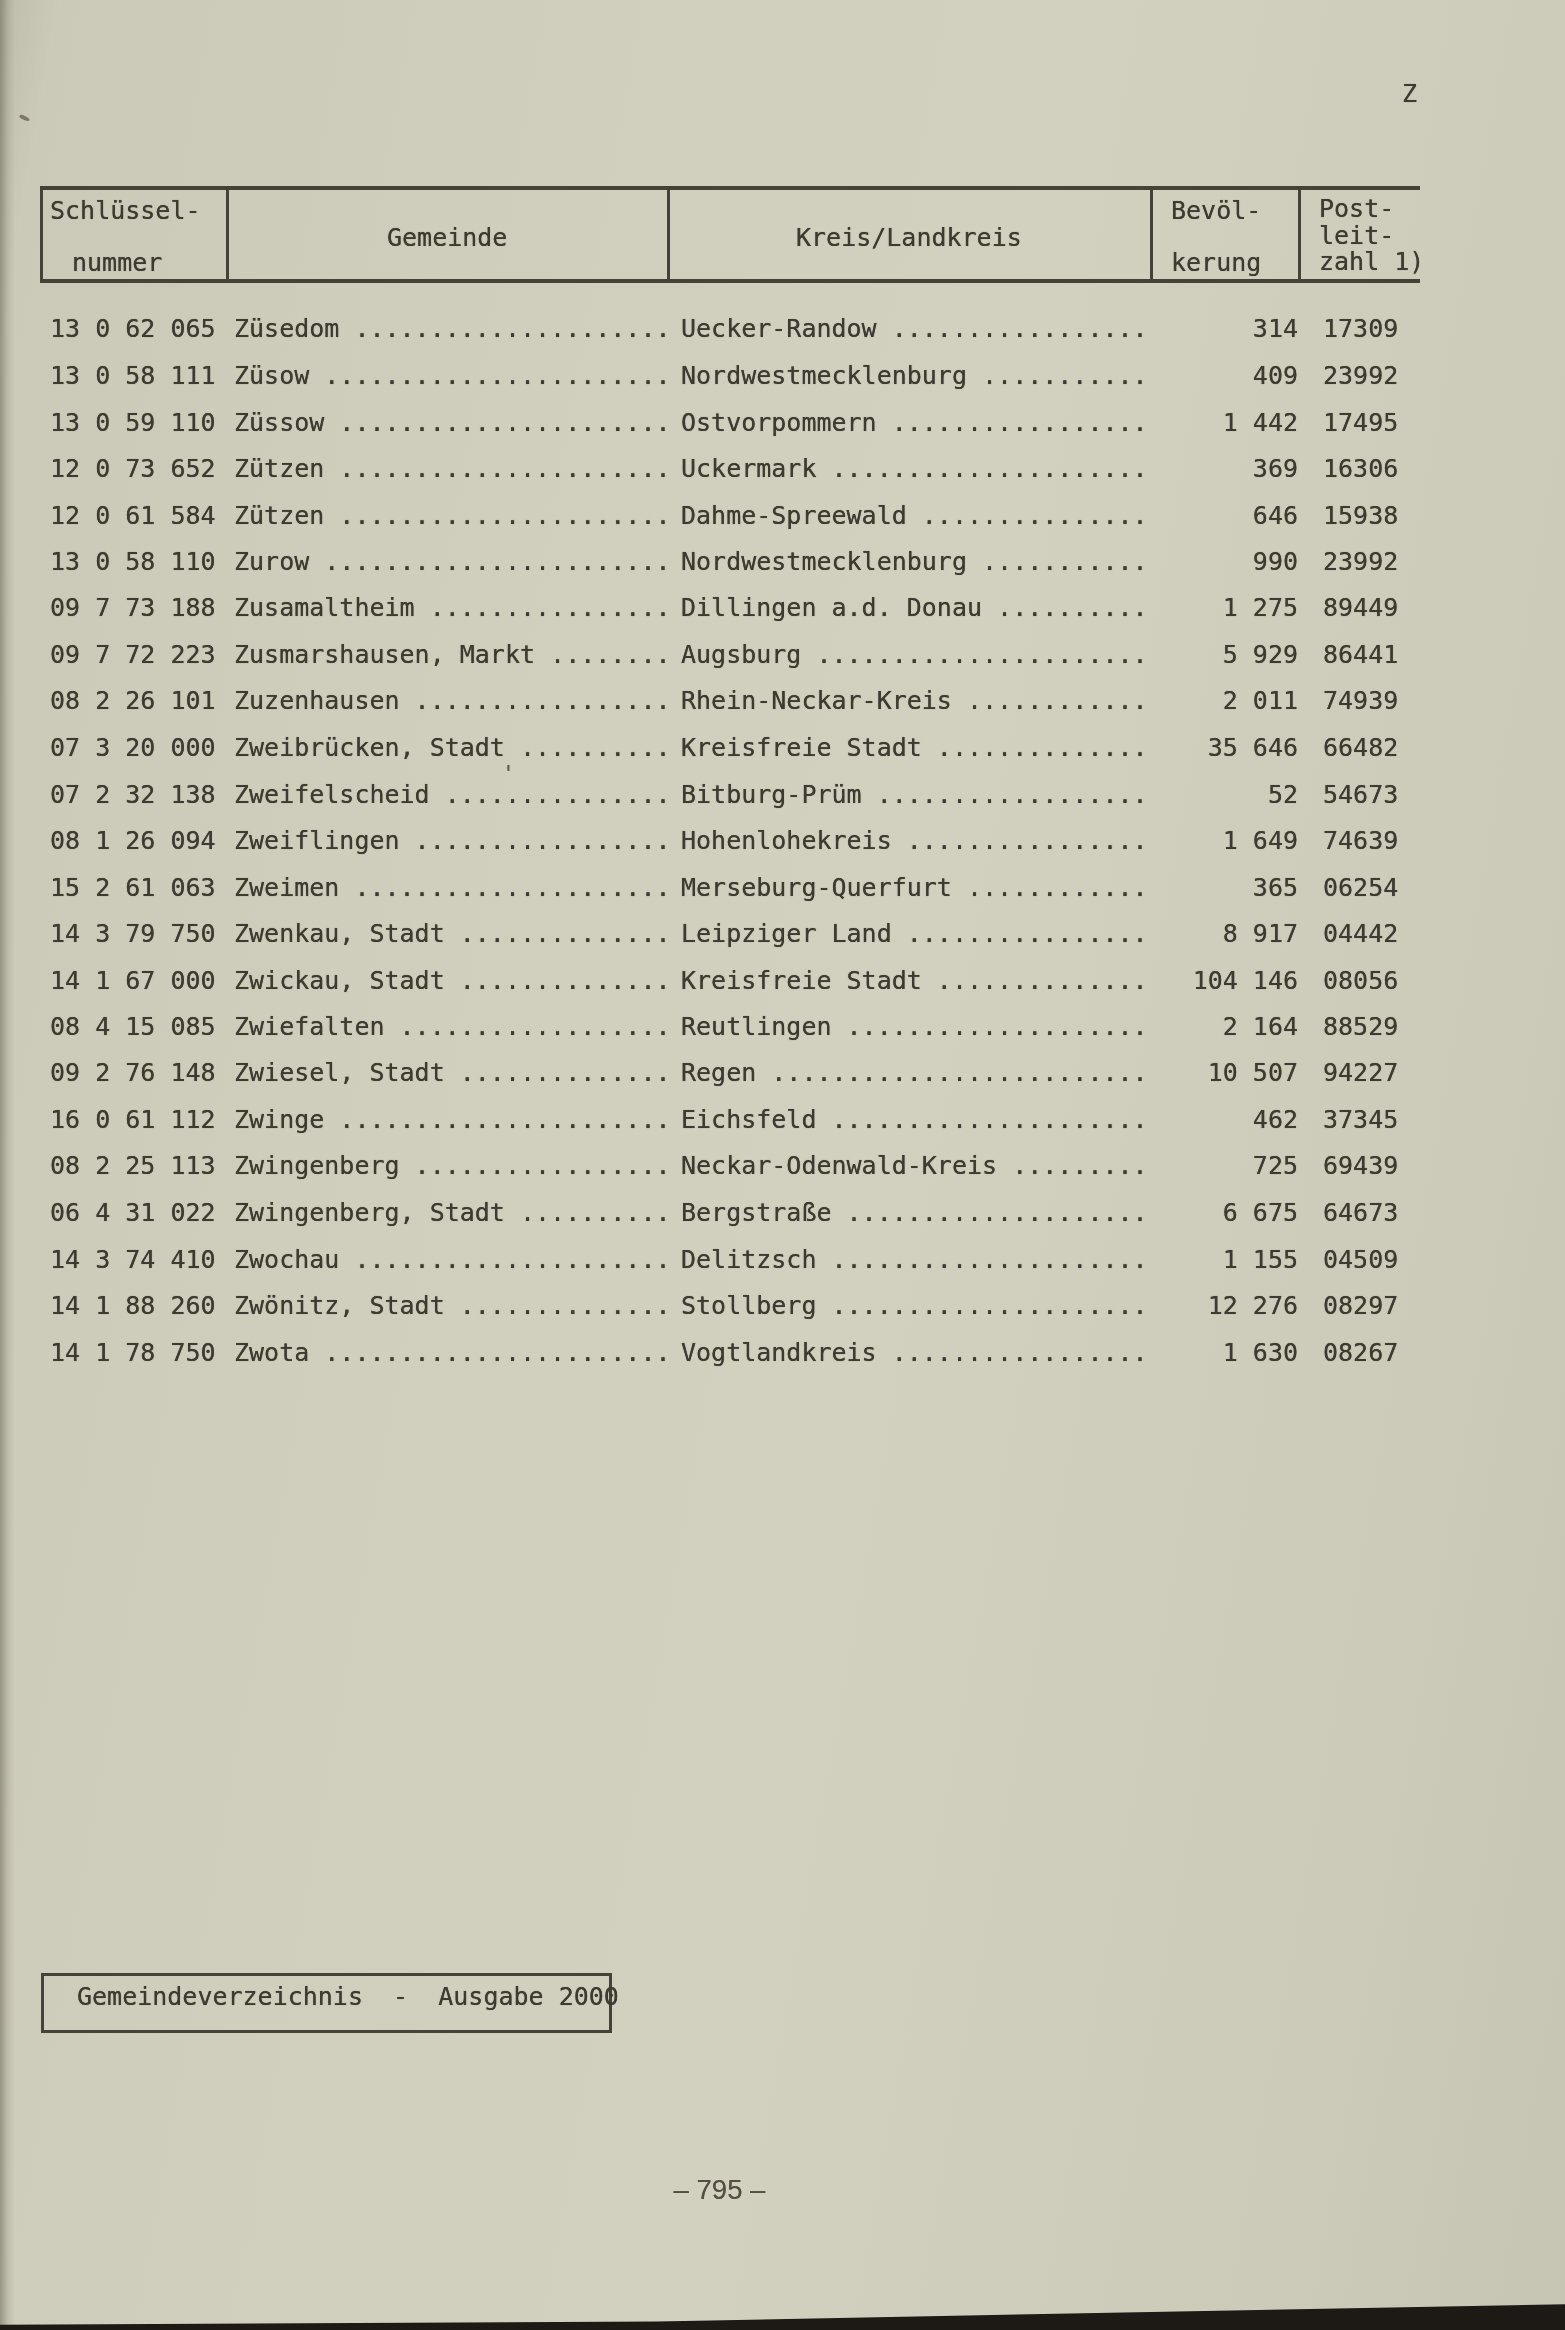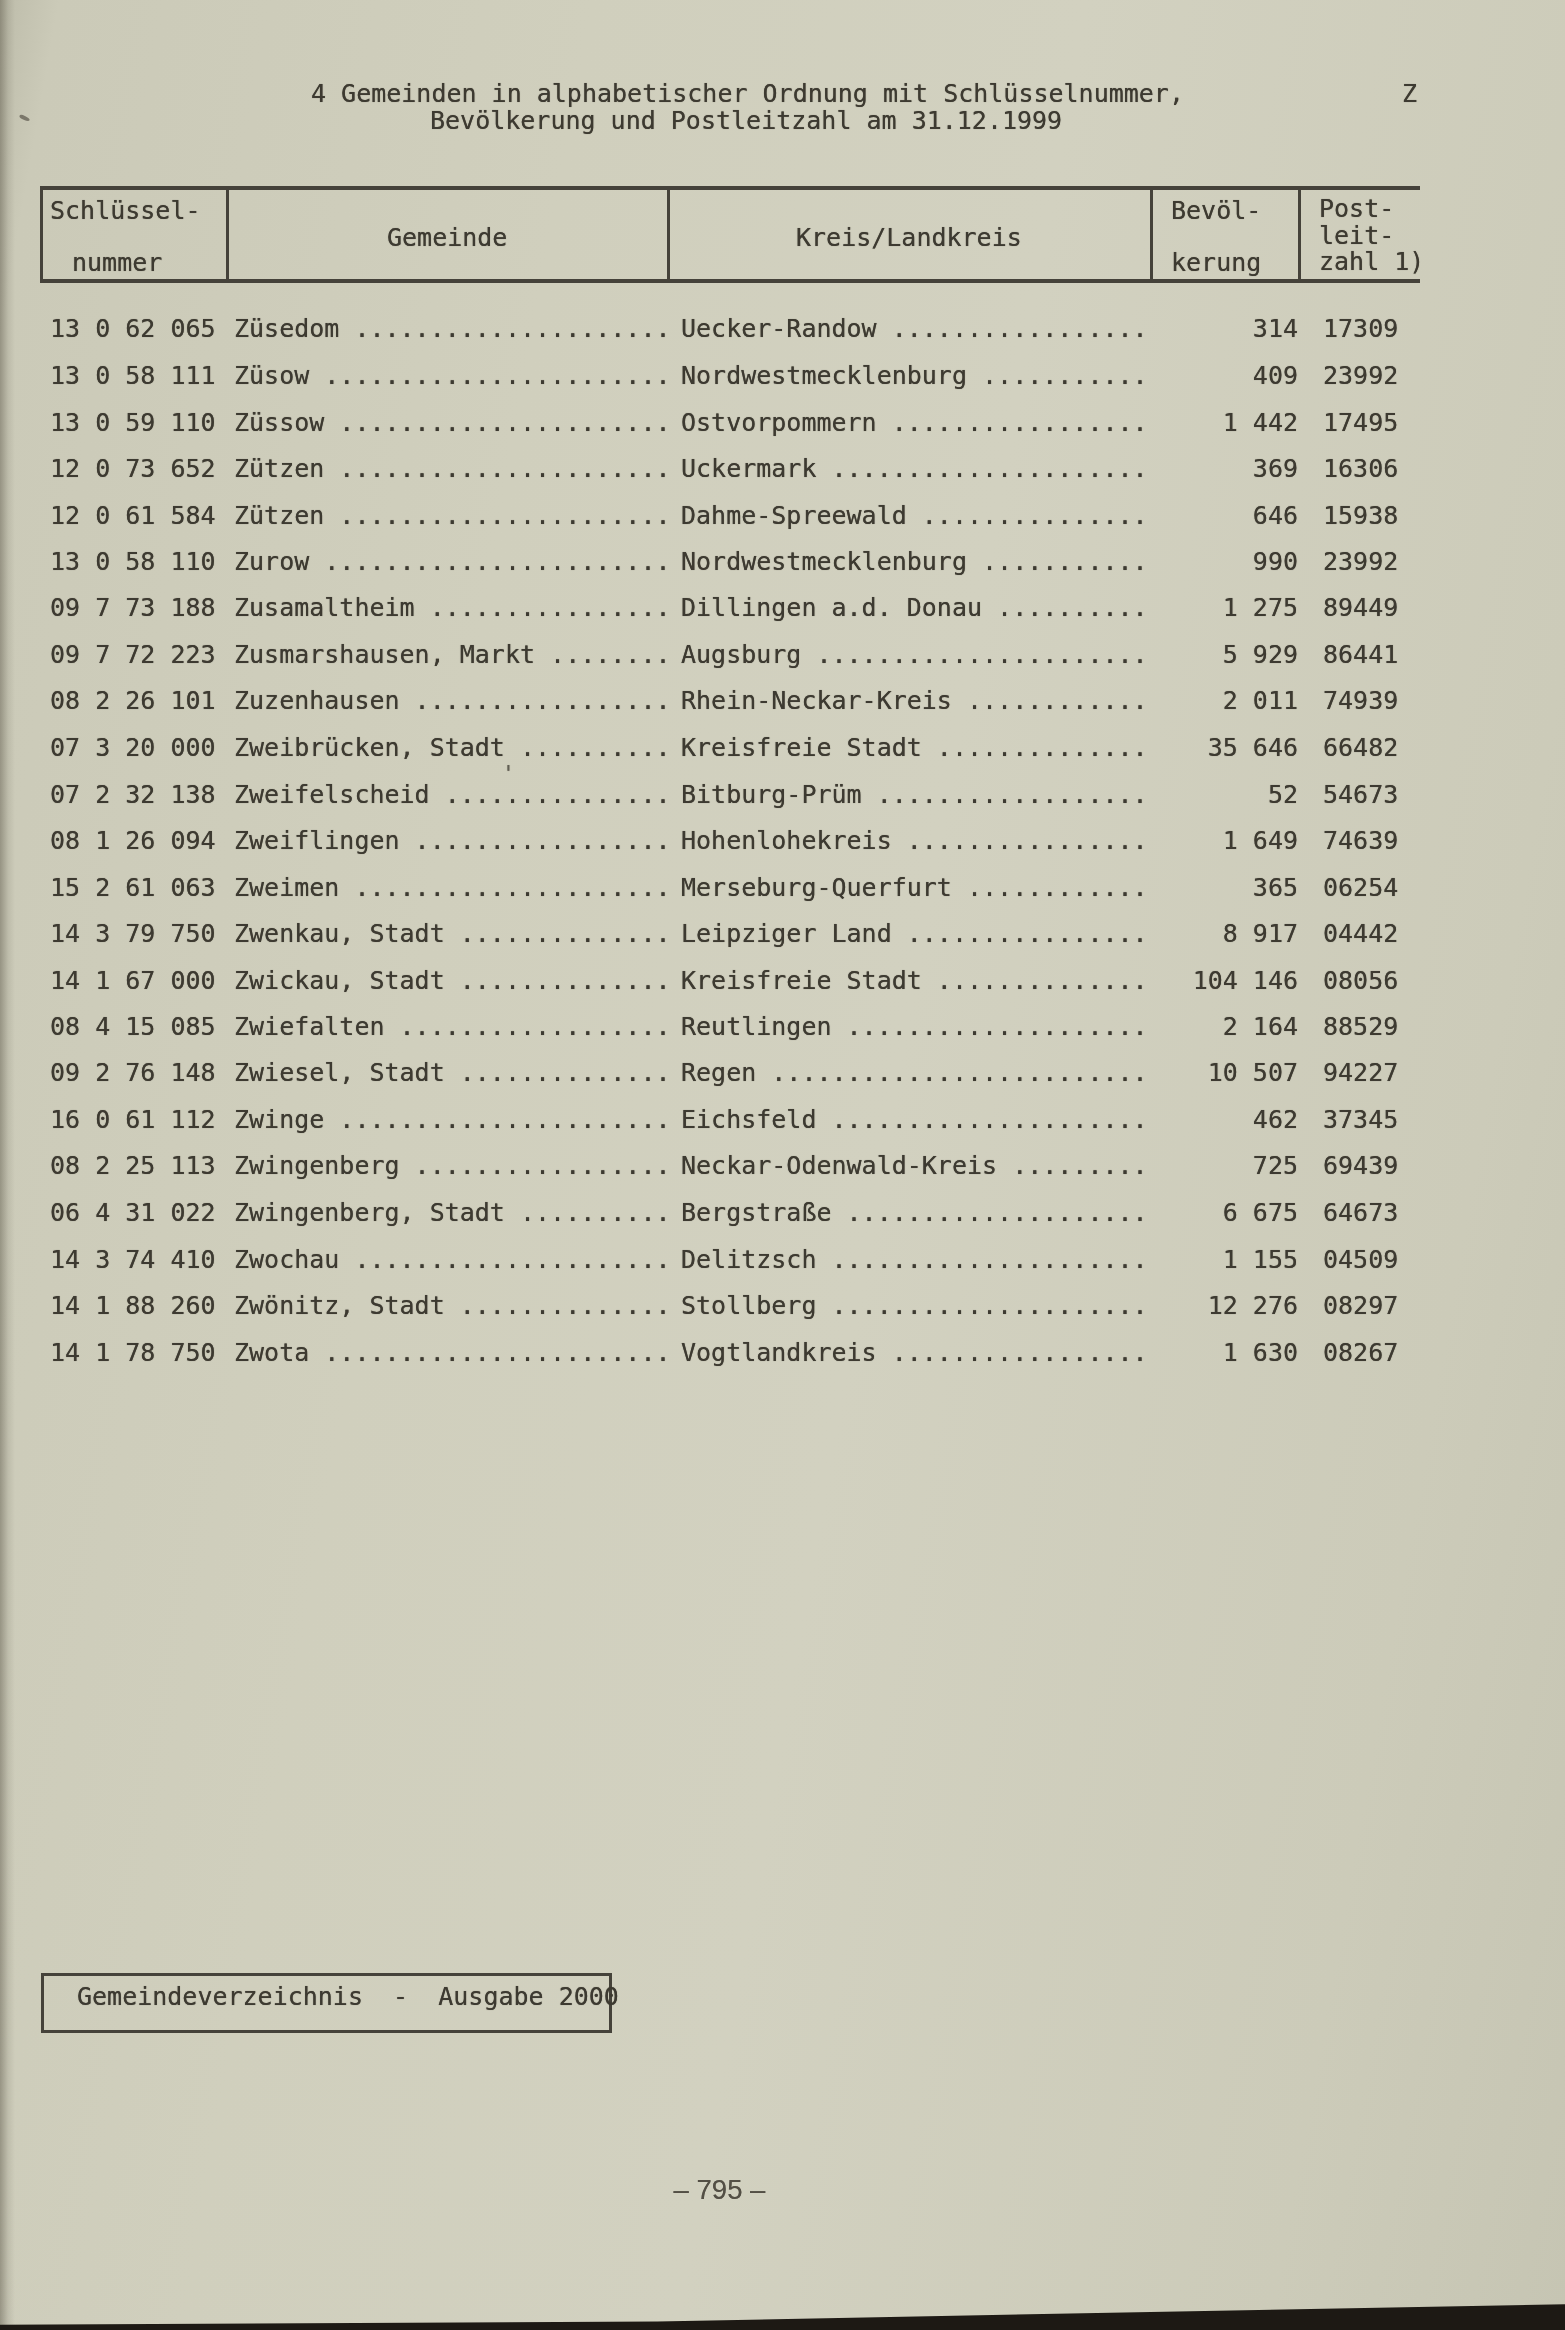--- a/index.html
+++ b/index.html
@@ -92,22 +92,20 @@
     clip-path: polygon(0 88%, 42% 80%, 100% 40%, 100% 100%, 0 100%);
   }
 </style>
 </head>
 <body>
 
 <div class="page">
 
   <div class="edge-left"></div>
 
-  <div class="ink title-line1">4 Gemeinden in alphabetischer Ordnung mit Schlüsselnummer,</div>
-  <div class="ink title-line2">Bevölkerung und Postleitzahl am 31.12.1999</div>
   <div class="ink corner-letter">Z</div>
 
   <div>
     <div class="rule rule-top"></div>
     <div class="rule rule-bottom"></div>
     <div class="vrule v0"></div>
     <div class="vrule v1"></div>
     <div class="vrule v2"></div>
     <div class="vrule v3"></div>
     <div class="vrule v4"></div>

